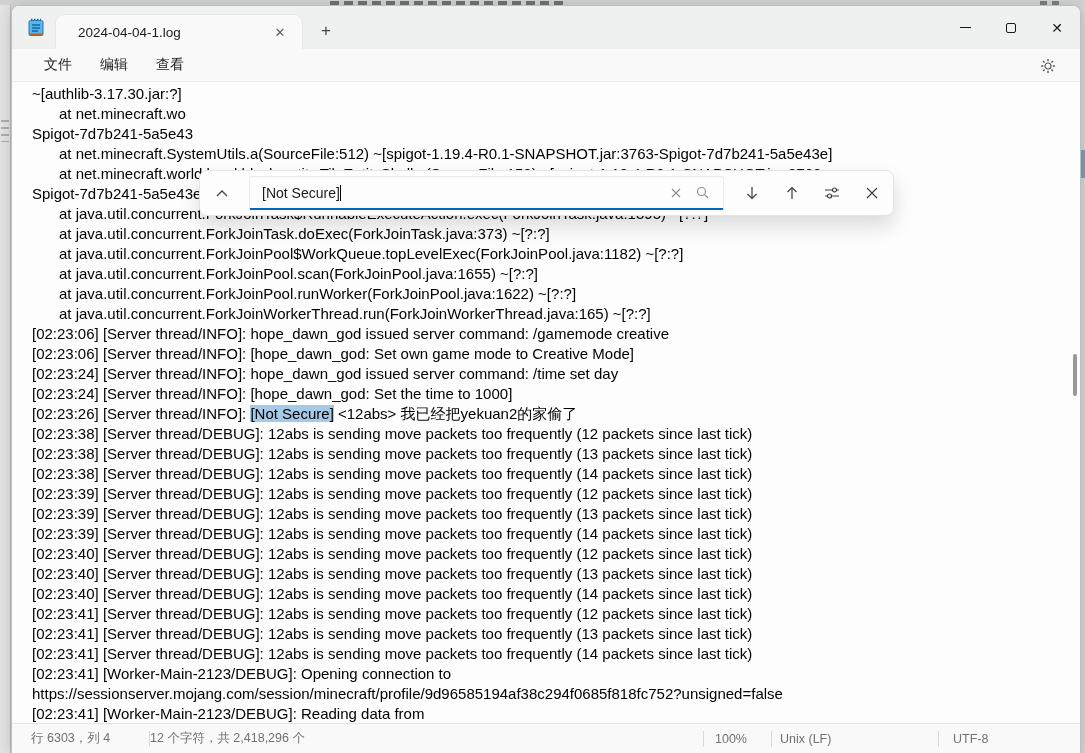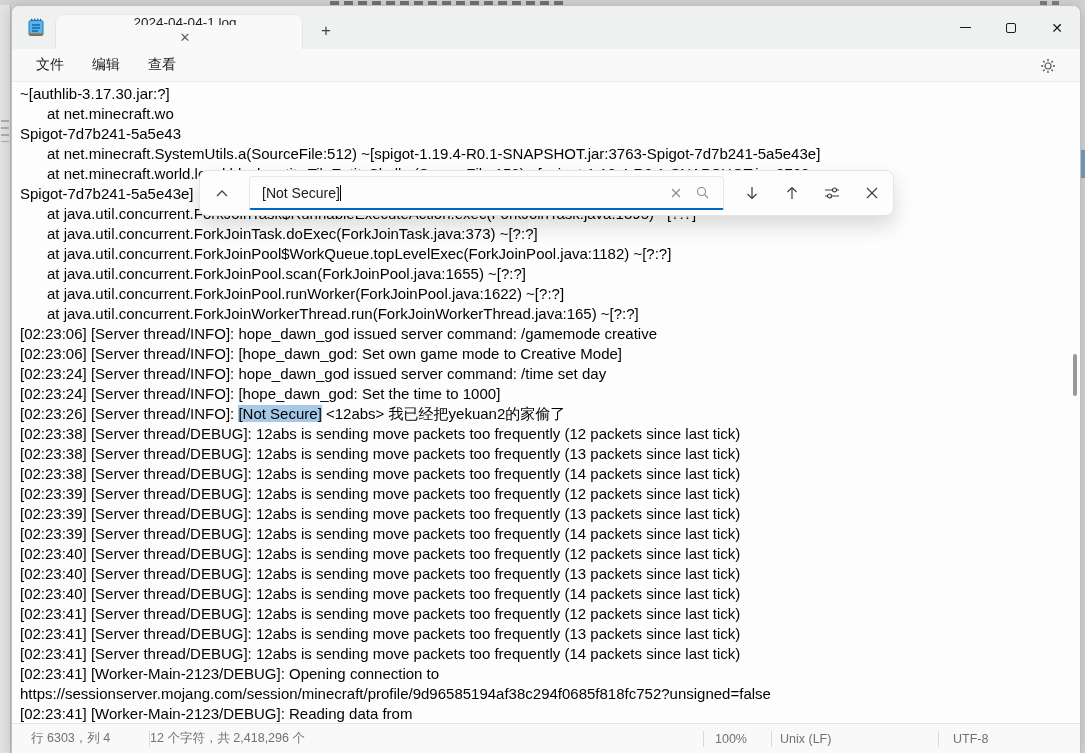--- a/index.html
+++ b/index.html
@@ -22,42 +22,42 @@
   .window { position:absolute; left:11px; top:5px; width:1070px; height:748px;
     background:#fdfdfd; border:1px solid #bfbfbf; border-bottom:none;
     border-radius:8px 8px 0 0; display:flex; flex-direction:column; overflow:hidden;
     box-shadow:0 2px 14px rgba(0,0,0,.18); }
 
   
   .titlebar { height:43px; background:#eff0f0; display:flex; align-items:flex-end; flex-shrink:0; position:relative; }
   .app-icon { position:absolute; left:13px; top:11px; width:22px; height:22px; }
   .tab { position:absolute; left:44px; bottom:0; width:246px; height:34px; background:#f9f9f9;
     border-radius:8px 8px 0 0; display:flex; align-items:center; padding:0 10px 0 22px;
-    box-shadow:0 0 0 1px rgba(0,0,0,.04);flex-direction:column; }
+    box-shadow:0 0 0 1px rgba(0,0,0,.04); }
   .tab-title { font-size:13.5px; color:#1b1b1b; flex:1; white-space:nowrap; overflow:hidden; }
   .tab-close { width:24px; height:24px; border-radius:4px; display:flex; align-items:center; justify-content:center;
     color:#5f5f5f; font-size:13px; cursor:default; }
   .tab-new { position:absolute; left:300px; bottom:4px; width:28px; height:28px; border-radius:4px;
     display:flex; align-items:center; justify-content:center; color:#444; font-size:17px; }
   .win-controls { position:absolute; right:0; top:0; height:43px; display:flex; }
   .win-btn { width:46px; height:43px; display:flex; align-items:center; justify-content:center; color:#1a1a1a; }
   .min-glyph { width:11px; height:1px; background:#1a1a1a; }
   .max-glyph { width:10px; height:10px; border:1px solid #1a1a1a; border-radius:2px; }
   .close-glyph { font-size:14px; line-height:1; }
 
   
-  .menubar { height:33px; background:#f9f9f9; display:flex; align-items:center; padding-left:12px;
+  .menubar { height:33px; background:#f9f9f9; display:flex; align-items:center; padding-left:20px;
     border-bottom:1px solid #ececec; flex-shrink:0; position:relative; }
   .menu-item { padding:4px 12px; font-size:14px; color:#1b1b1b; border-radius:5px; margin-right:4px; }
   .gear-btn { position:absolute; right:18px; top:3px; width:28px; height:28px; display:flex;
     align-items:center; justify-content:center; border-radius:4px; }
 
   
   .editor { flex:1; background:#fdfdfd; position:relative; overflow:hidden; }
-  .log-text { position:absolute; left:0; top:2px; width:100%; padding:0 8px 0 8px;
+  .log-text { position:absolute; left:0; top:2px; width:100%; padding:0 8px 0 20px;
     font-size:15px; line-height:20px; color:#000; white-space:pre; }
   .log-line span.hl { background:#a6c9e8; }
 
   
   .scroll-thumb { position:absolute; right:3px; top:272px; width:4px; height:42px; background:#999; border-radius:2px; }
 
   
   .findbar { position:absolute; left:187px; top:-45px; width:695px; height:46px; background:#fdfdfd;
     border:1px solid #e4e4e4; border-radius:8px; box-shadow:0 10px 20px rgba(0,0,0,.14);
     display:flex; align-items:center; z-index:5; }

